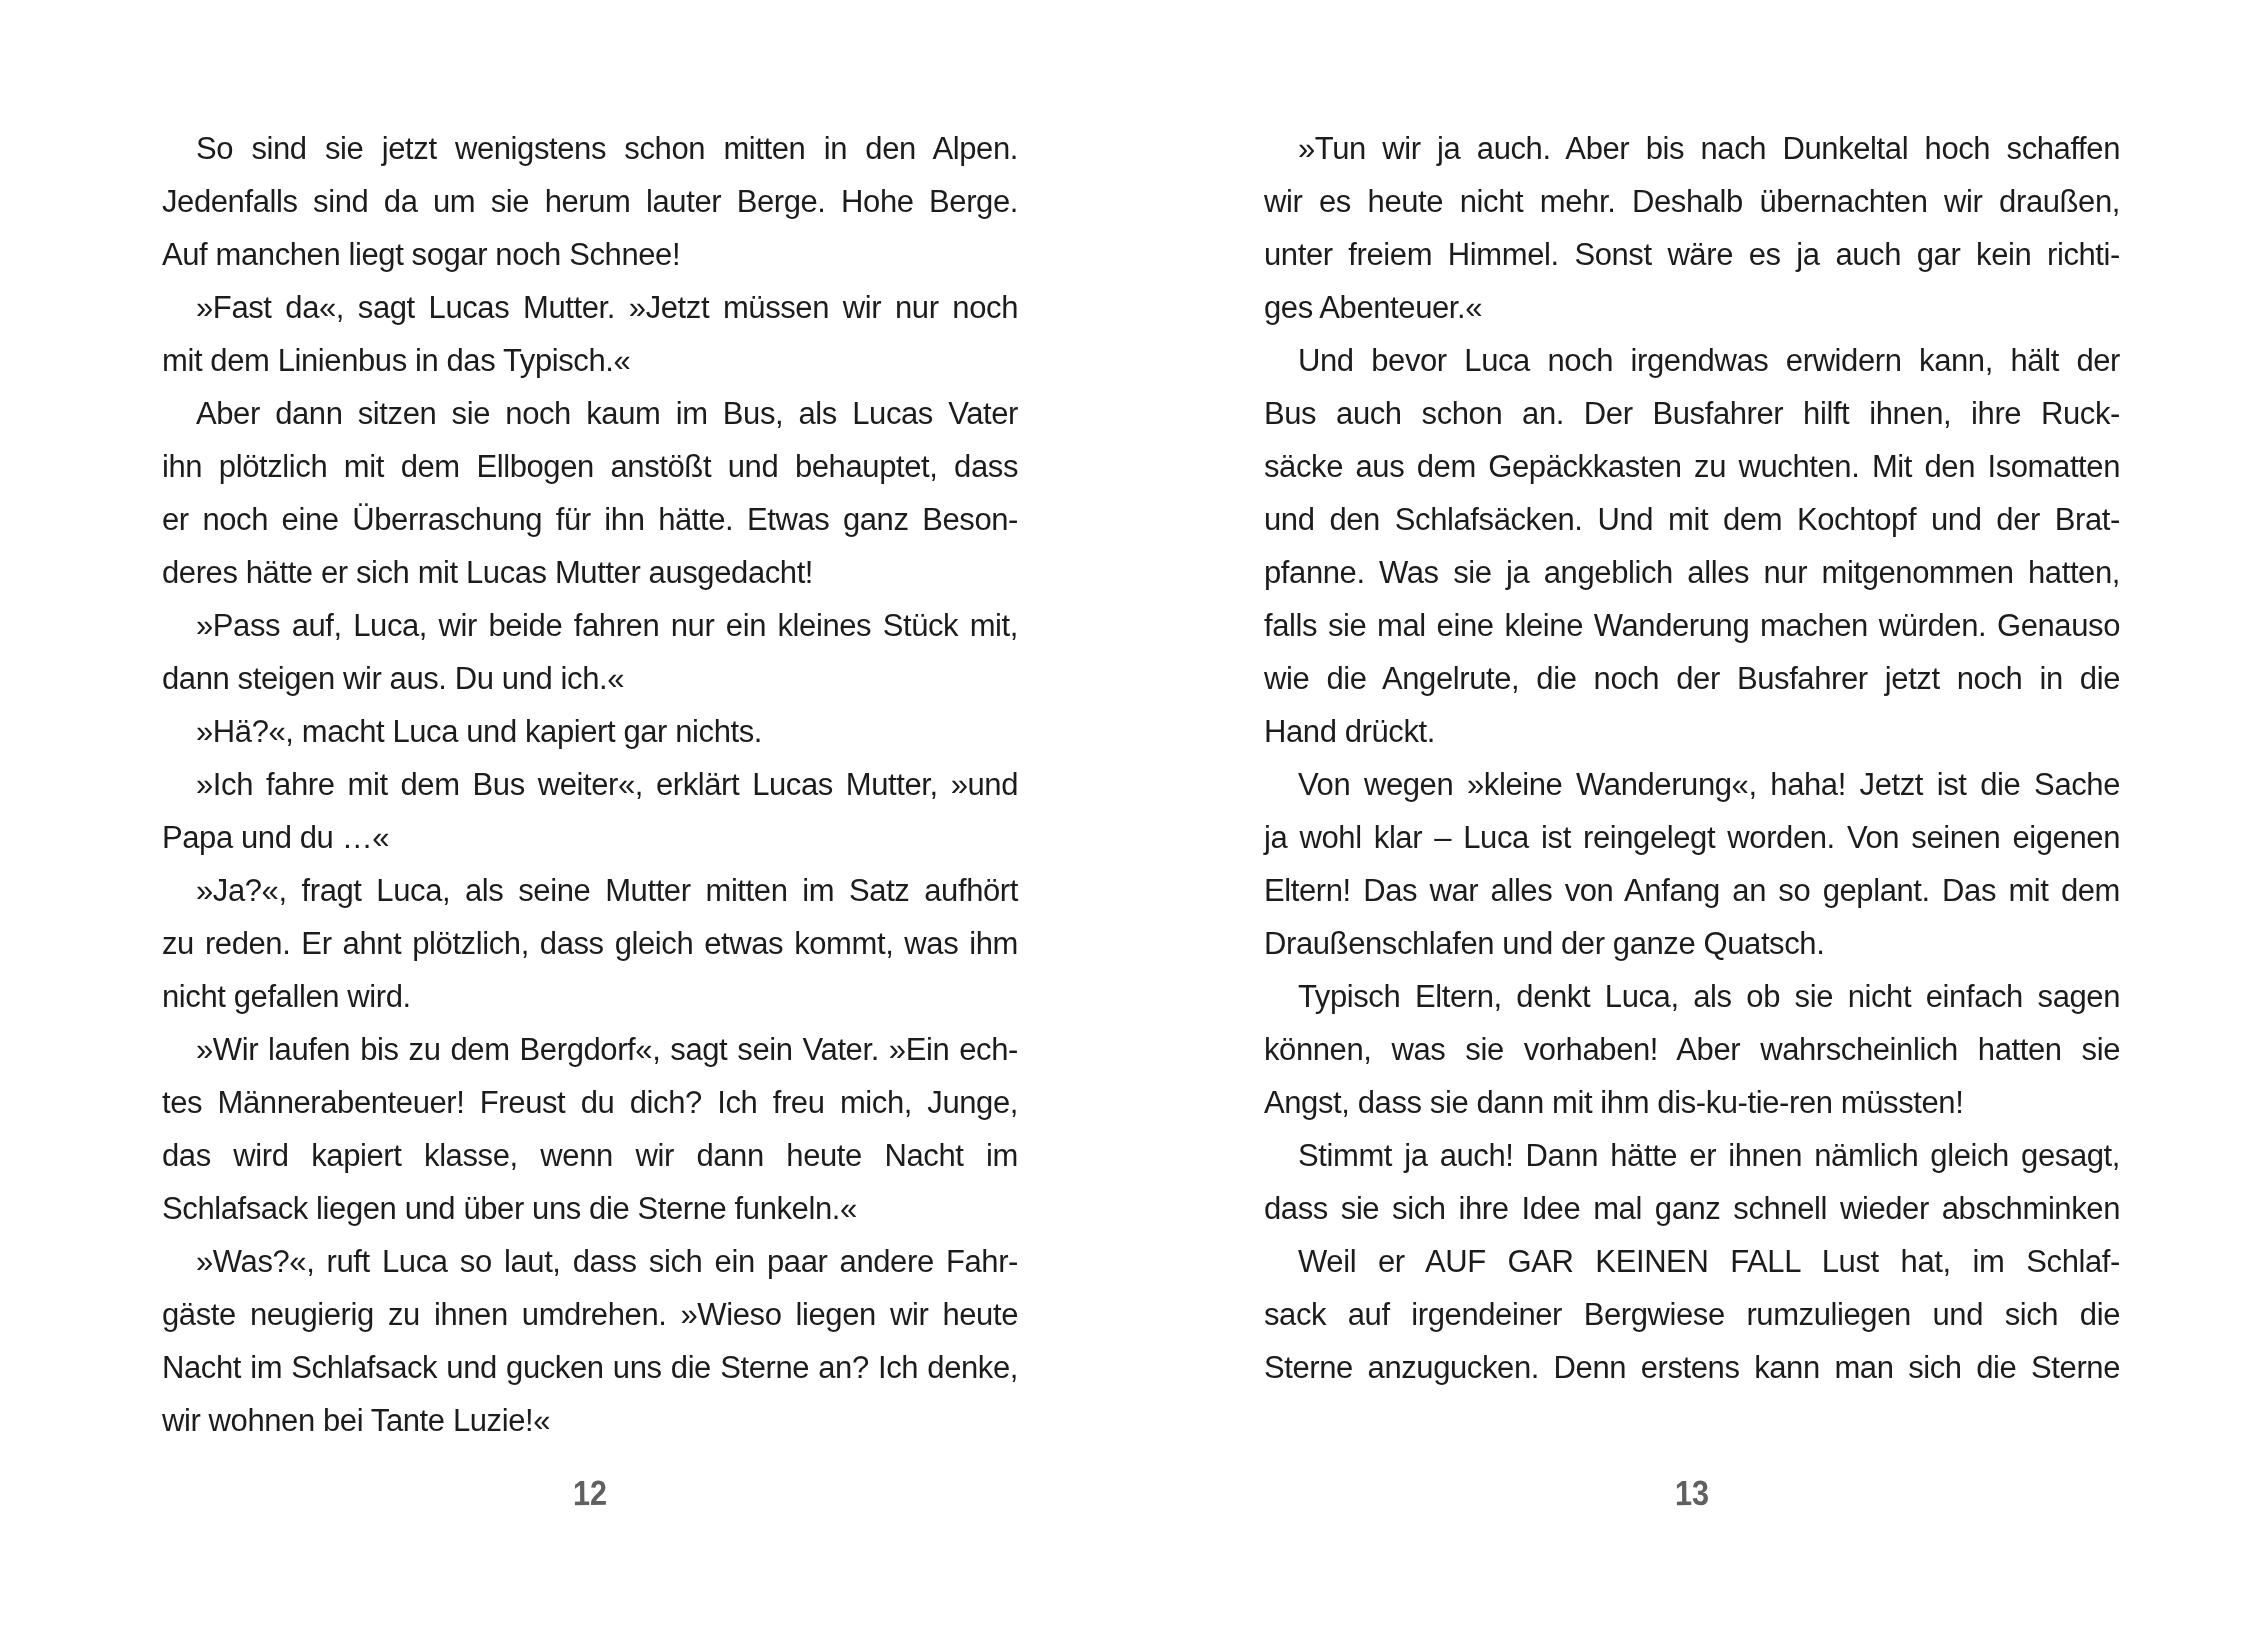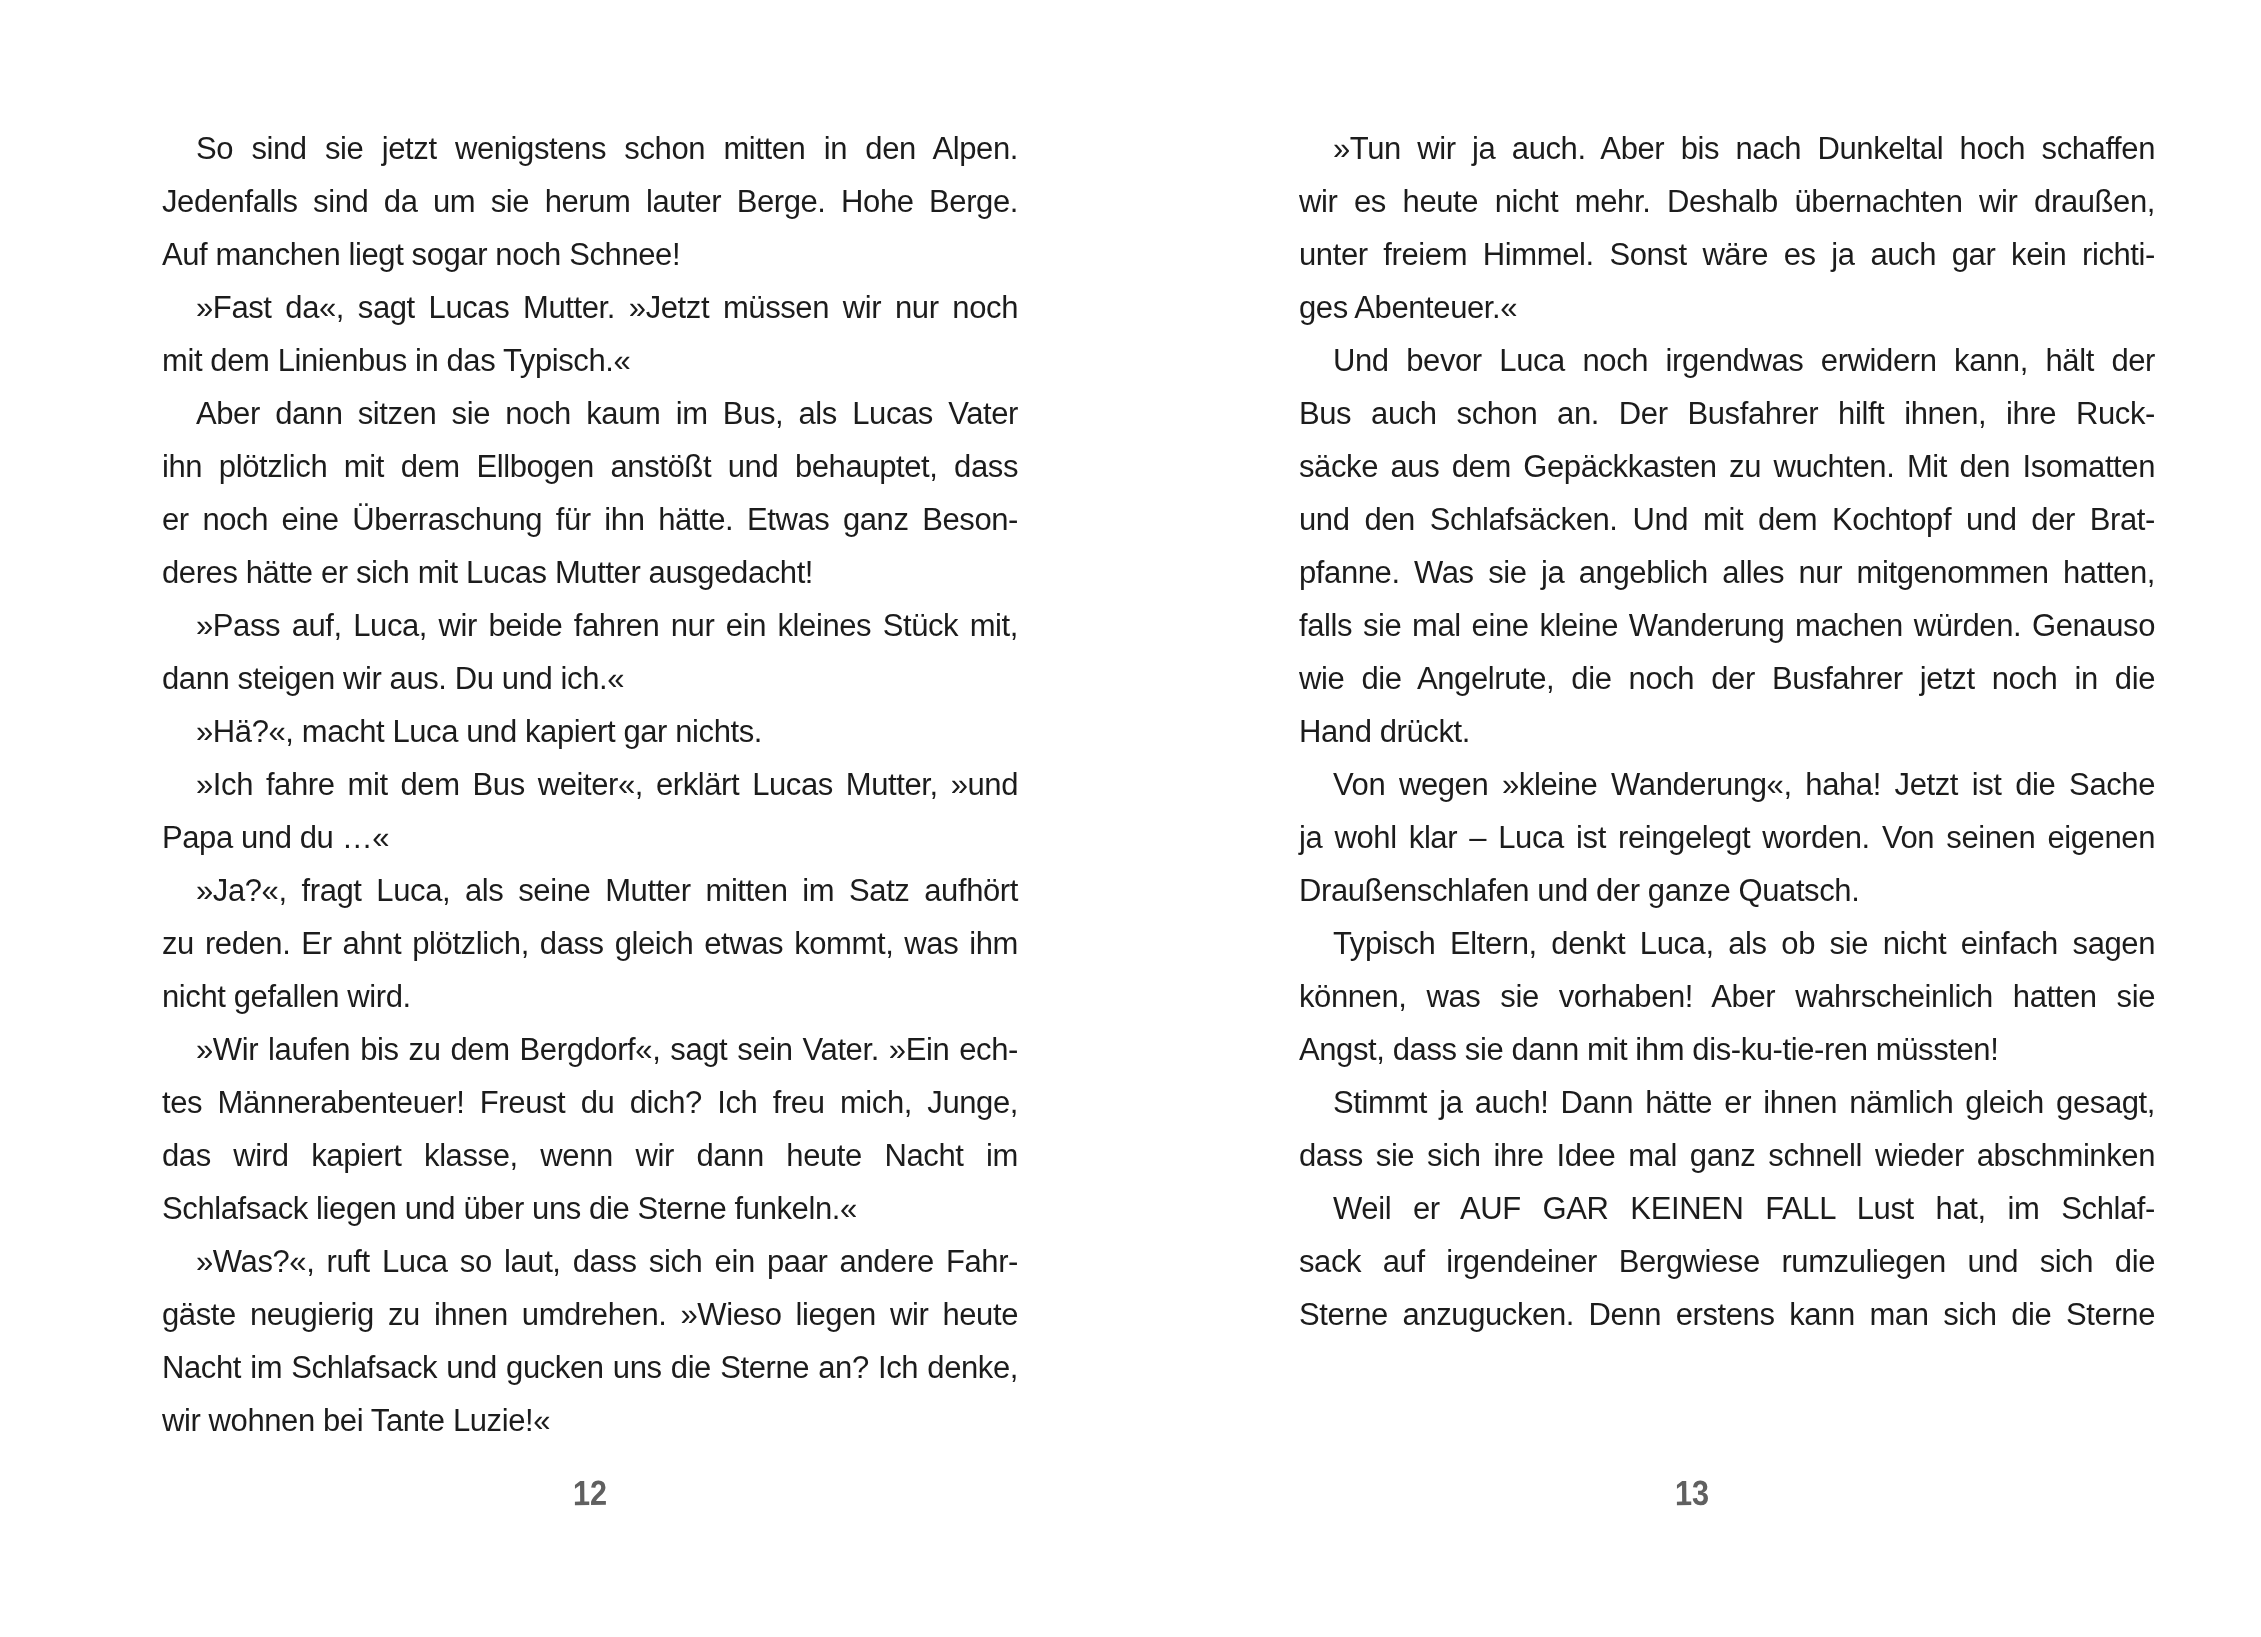--- a/index.html
+++ b/index.html
@@ -18,21 +18,21 @@
     position: absolute;
     top: 122px;
     width: 856px;
     font-family: Liberation Sans, sans-serif;
     font-size: 31px;
     line-height: 53px;
     letter-spacing: -0.4px;
     color: #1c1c1c;
   }
   .column-left  { left: 162px; }
-  .column-right { left: 1264px; margin-left: 35px; }
+  .column-right { left: 1264px; }
   .para { margin: 0; padding: 0; }
   .line {
     white-space: nowrap;
     text-align: justify;
     text-align-last: justify;
   }
   .line.indent { text-indent: 34px; }
   .line.end { text-align-last: left; }
   .pagenum {
     position: absolute;
@@ -113,20 +113,21 @@
         <div class="line">säcke aus dem Gepäckkasten zu wuchten. Mit den Isomatten</div>
         <div class="line">und den Schlafsäcken. Und mit dem Kochtopf und der Brat-</div>
         <div class="line">pfanne. Was sie ja angeblich alles nur mitgenommen hatten,</div>
         <div class="line">falls sie mal eine kleine Wanderung machen würden. Genauso</div>
         <div class="line">wie die Angelrute, die noch der Busfahrer jetzt noch in die</div>
         <div class="line end">Hand drückt.</div>
       </div>
       <div class="para">
         <div class="line indent">Von wegen »kleine Wanderung«, haha! Jetzt ist die Sache</div>
         <div class="line">ja wohl klar – Luca ist reingelegt worden. Von seinen eigenen</div>
+        <div class="line">Eltern! Das war alles von Anfang an so geplant. Das mit dem</div>
         <div class="line end">Draußenschlafen und der ganze Quatsch.</div>
       </div>
       <div class="para">
         <div class="line indent">Typisch Eltern, denkt Luca, als ob sie nicht einfach sagen</div>
         <div class="line">können, was sie vorhaben! Aber wahrscheinlich hatten sie</div>
         <div class="line end">Angst, dass sie dann mit ihm dis-ku-tie-ren müssten!</div>
       </div>
       <div class="para">
         <div class="line indent">Stimmt ja auch! Dann hätte er ihnen nämlich gleich gesagt,</div>
         <div class="line">dass sie sich ihre Idee mal ganz schnell wieder abschminken</div>

